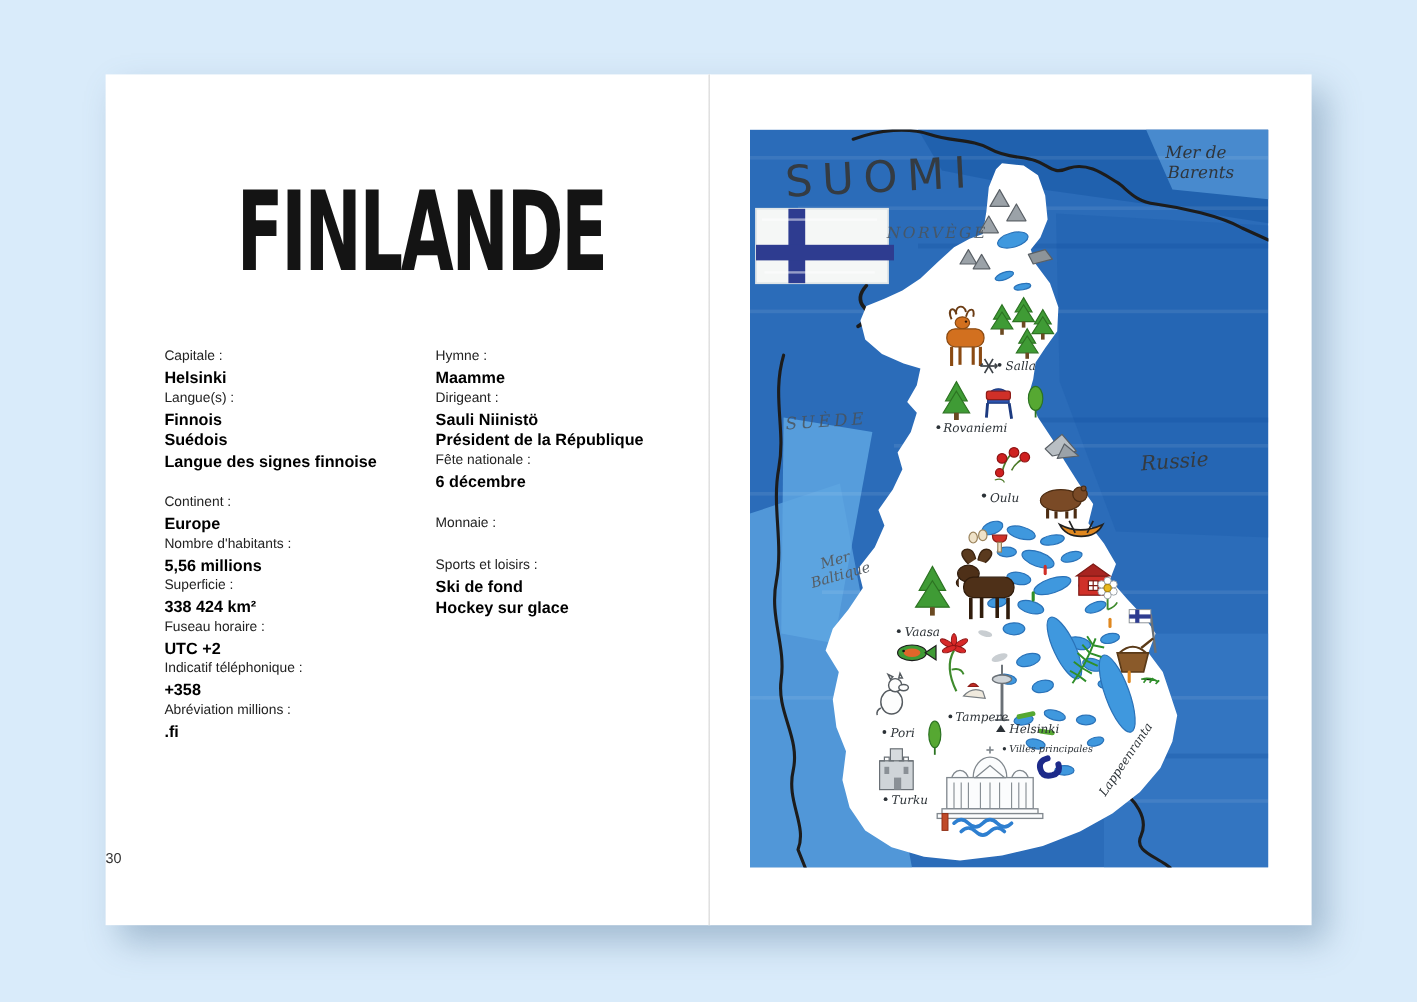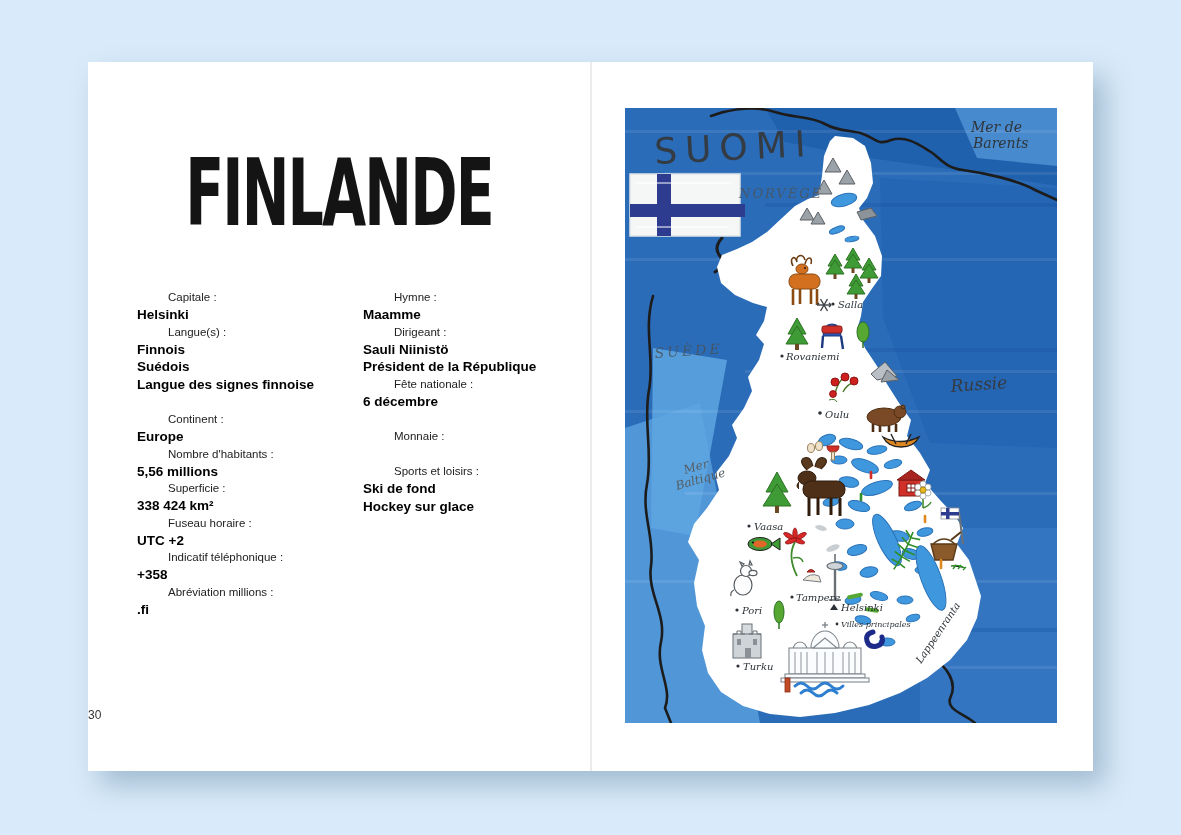--- a/index.html
+++ b/index.html
@@ -11,36 +11,36 @@
   }
   .spread{
     position:absolute;left:88px;top:62px;width:1005px;height:709px;
     background:#ffffff;
     box-shadow:12px 14px 26px rgba(96,128,160,.45);
   }
   .seam{
     position:absolute;left:502px;top:0;width:2px;height:709px;
     background:linear-gradient(to right,#ffffff,#d6d6d6 50%,#ffffff);
   }
-  .page{position:absolute;top:0;height:709px;width:502px;}
+  .page{position:absolute;top:0;height:709px;width:502px;padding-left:24px;}
   .page.left{left:0;}
   .page.right{left:503px;}
 
   .title{
     position:absolute;left:0;right:0;top:86px;text-align:center;
     font-family:"DejaVu Sans",sans-serif;
     font-weight:900;font-size:92px;line-height:1;color:#141414;
     letter-spacing:-3px;
     transform:scaleX(.62);transform-origin:50% 0;
     white-space:nowrap;
   }
   .facts-col{position:absolute;top:227px;color:#1a1a1a;}
   .facts-col.c1{left:49px;width:212px;}
   .facts-col.c2{left:275px;width:232px;}
-  .fl{font-size:11.5px;line-height:17px;font-weight:400;color:#222;margin-left:31px;}
+  .fl{font-size:11.5px;line-height:17px;font-weight:400;color:#222;}
   .fv{font-size:13.5px;line-height:17.5px;font-weight:700;color:#000;}
   .gap{height:18px;}
   .page-number{
     position:absolute;left:0;right:0;top:646px;text-align:left;
     font-size:12px;color:#333;
   }
   .map-wrap{position:absolute;left:34px;top:46px;width:432px;height:615px;}
   svg text{user-select:none;}
   .hand{font-family:"DejaVu Serif",serif;font-style:italic;}
   .city{font-size:10px;fill:#2b3136;}

